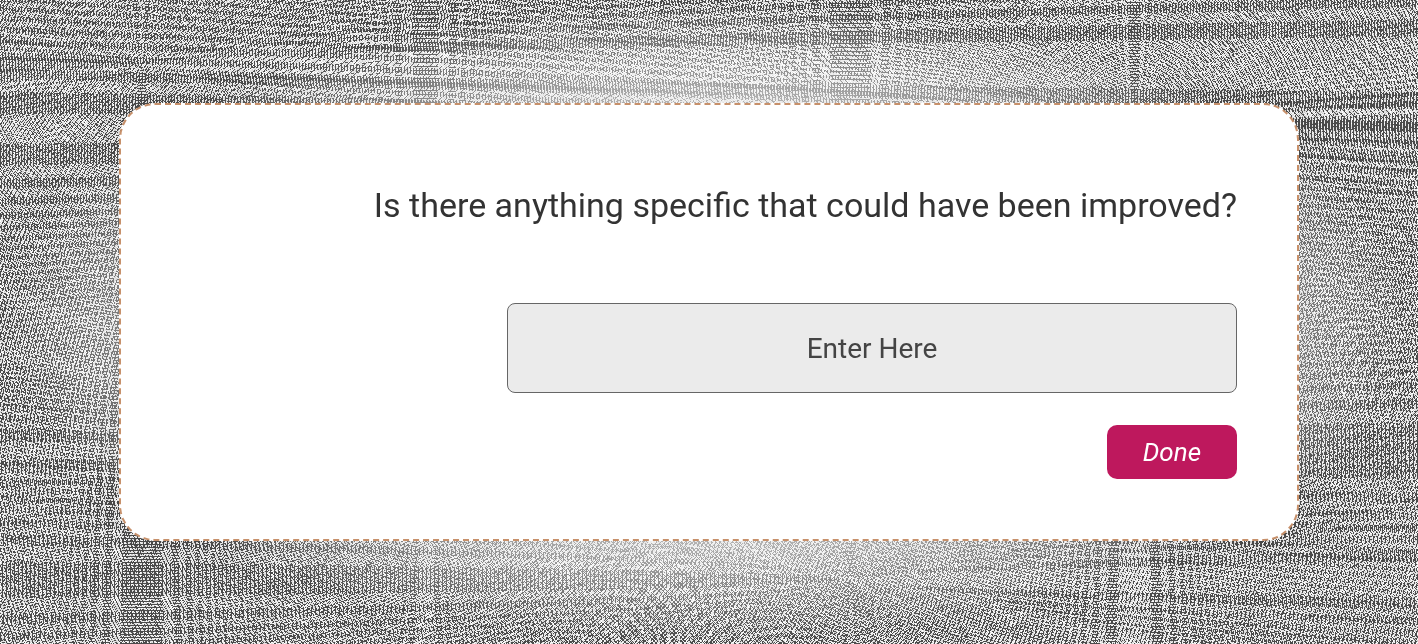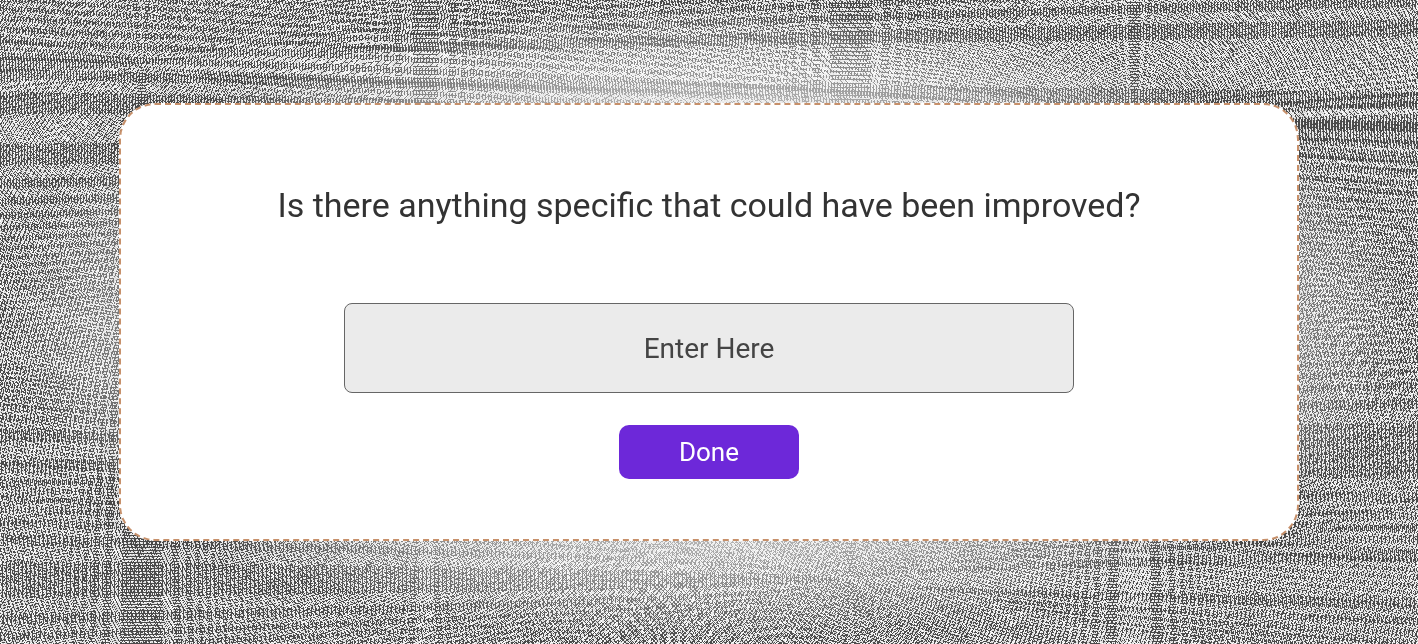--- a/index.html
+++ b/index.html
@@ -53,21 +53,21 @@
     .modal-card {
       position: relative;
       z-index: 10;
       width: 1180px;
       background: #ffffff;
       border: 2px dashed #c7906a;
       border-radius: 36px;
       padding: 80px 60px 60px 60px;
       display: flex;
       flex-direction: column;
-      align-items: center;
+      align-items: flex-end;
       box-shadow: 0 0 40px rgba(0,0,0,0.08);
     }
     
     .prompt-text {
       font-size: 34px;
       color: #333333;
       text-align: center;
       font-weight: 400;
       margin-bottom: 78px;
     }
@@ -84,29 +84,30 @@
       outline: none;
       margin-bottom: 32px;
       font-family: inherit;
     }
     
     .feedback-input::placeholder {
       color: #444444;
     }
     
     .done-button {
-      background: #6d28d9;
+      background: #be185d;
       color: #ffffff;
       border: none;
       border-radius: 10px;
       font-size: 26px;
       font-weight: 400;
-      padding: 12px 60px;
+      padding: 12px 36px;
       cursor: pointer;
       font-family: inherit;
+      font-style: italic;
     }
   </style>
 </head>
 <body>
 
 <div class="noise-bg"></div>
 
 <div class="modal-card">
   <div class="prompt-text">Is there anything specific that could have been improved?</div>
 

